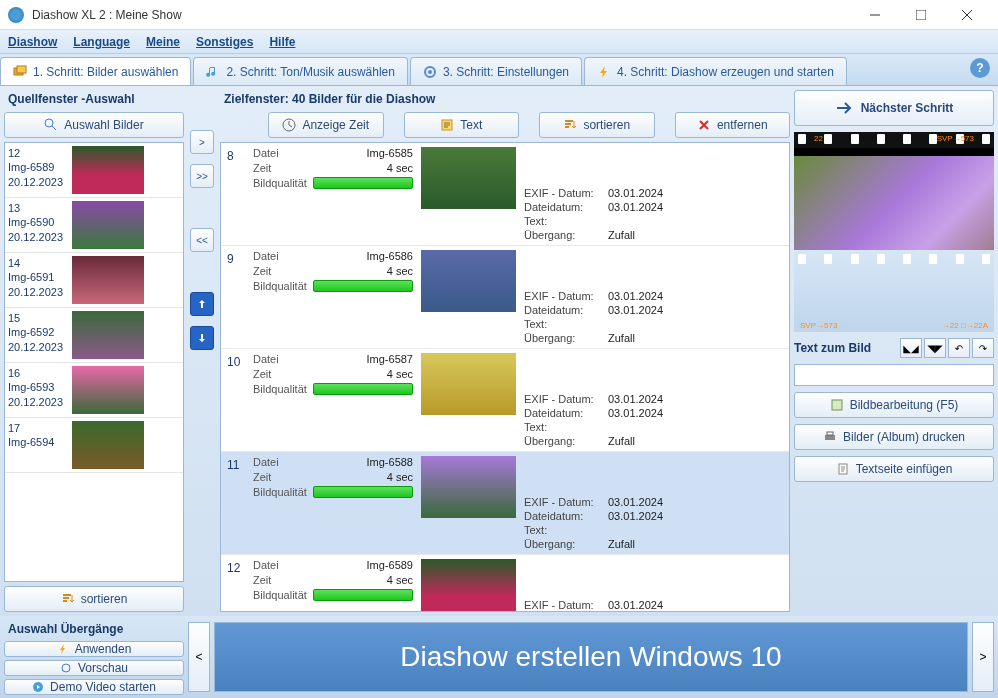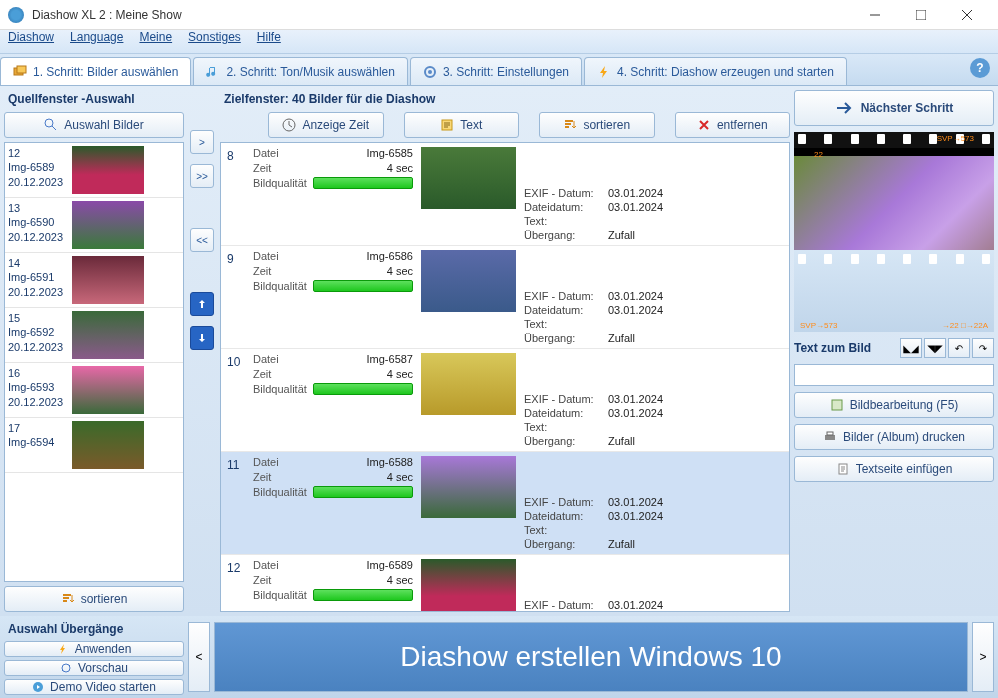--- a/index.html
+++ b/index.html
@@ -6,21 +6,21 @@
 body { background: #fff; width: 998px; height: 698px; overflow: hidden; font-size: 12px; }
 
 
 .titlebar { height: 30px; background: #fff; display: flex; align-items: center; padding: 0 8px; border-bottom: 1px solid #ddd; }
 .titlebar .app-icon { width: 16px; height: 16px; background: radial-gradient(circle,#4a9ed8 40%,#2c6fa8 100%); border-radius: 50%; margin-right: 8px; }
 .titlebar .title { flex: 1; color: #333; }
 .win-controls { display: flex; gap: 0; }
 .win-btn { width: 46px; height: 30px; display: flex; align-items: center; justify-content: center; cursor: pointer; }
 
 
-.menubar { height: 24px; background: linear-gradient(#e8f1fb,#d6e6f7); display: flex; padding: 0 8px; gap: 16px; border-bottom: 1px solid #b5cde5; }
+.menubar { height: 24px; background: linear-gradient(#e8f1fb,#d6e6f7); display: flex; align-items: center; padding: 0 8px; gap: 16px; border-bottom: 1px solid #b5cde5; font-weight: bold; }
 .menubar span { color: #1a4a8a; text-decoration: underline; cursor: pointer; }
 
 
 .tabstrip { height: 32px; background: linear-gradient(#d9e8f7,#c5dbf0); display: flex; align-items: flex-end; padding: 0 0; border-bottom: 1px solid #9ab8d6; position: relative; }
 .tab { height: 28px; padding: 0 12px; display: flex; align-items: center; gap: 6px; border: 1px solid #9ab8d6; border-bottom: none; background: linear-gradient(#f0f6fc,#dce9f6); color: #2a5a9a; cursor: pointer; border-radius: 4px 4px 0 0; margin-right: 2px; }
 .tab.active { background: #fff; font-weight: normal; }
 .tab .ticon { width: 14px; height: 14px; }
 .help-tab { position: absolute; right: 8px; top: 4px; width: 20px; height: 20px; background: #5b9bd5; color: #fff; border-radius: 50%; display: flex; align-items: center; justify-content: center; font-weight: bold; cursor: pointer; }
 
 
@@ -465,21 +465,21 @@
       <div class="film-strip top">
           <div class="sprocket"></div>
           <div class="sprocket"></div>
           <div class="sprocket"></div>
           <div class="sprocket"></div>
           <div class="sprocket"></div>
           <div class="sprocket"></div>
           <div class="sprocket"></div>
           <div class="sprocket"></div>
         </div>
-      <span class="film-label" style="top:18px;left:20px">22</span>
+      <span class="film-label" style="top:2px;left:20px">22</span>
       <span class="film-label" style="top:2px;right:20px">SVP→573</span>
       <div class="film-img"></div>
       <div class="film-strip bottom">
           <div class="sprocket"></div>
           <div class="sprocket"></div>
           <div class="sprocket"></div>
           <div class="sprocket"></div>
           <div class="sprocket"></div>
           <div class="sprocket"></div>
           <div class="sprocket"></div>

